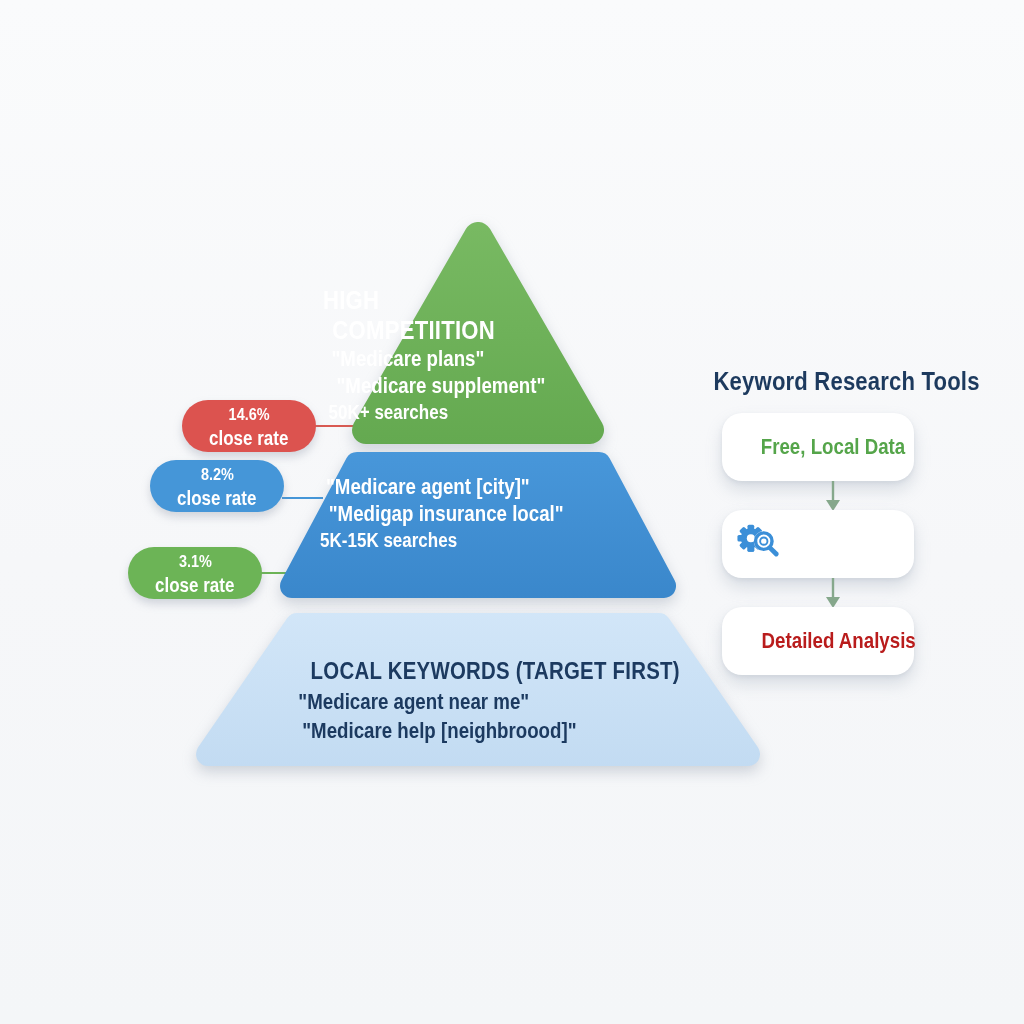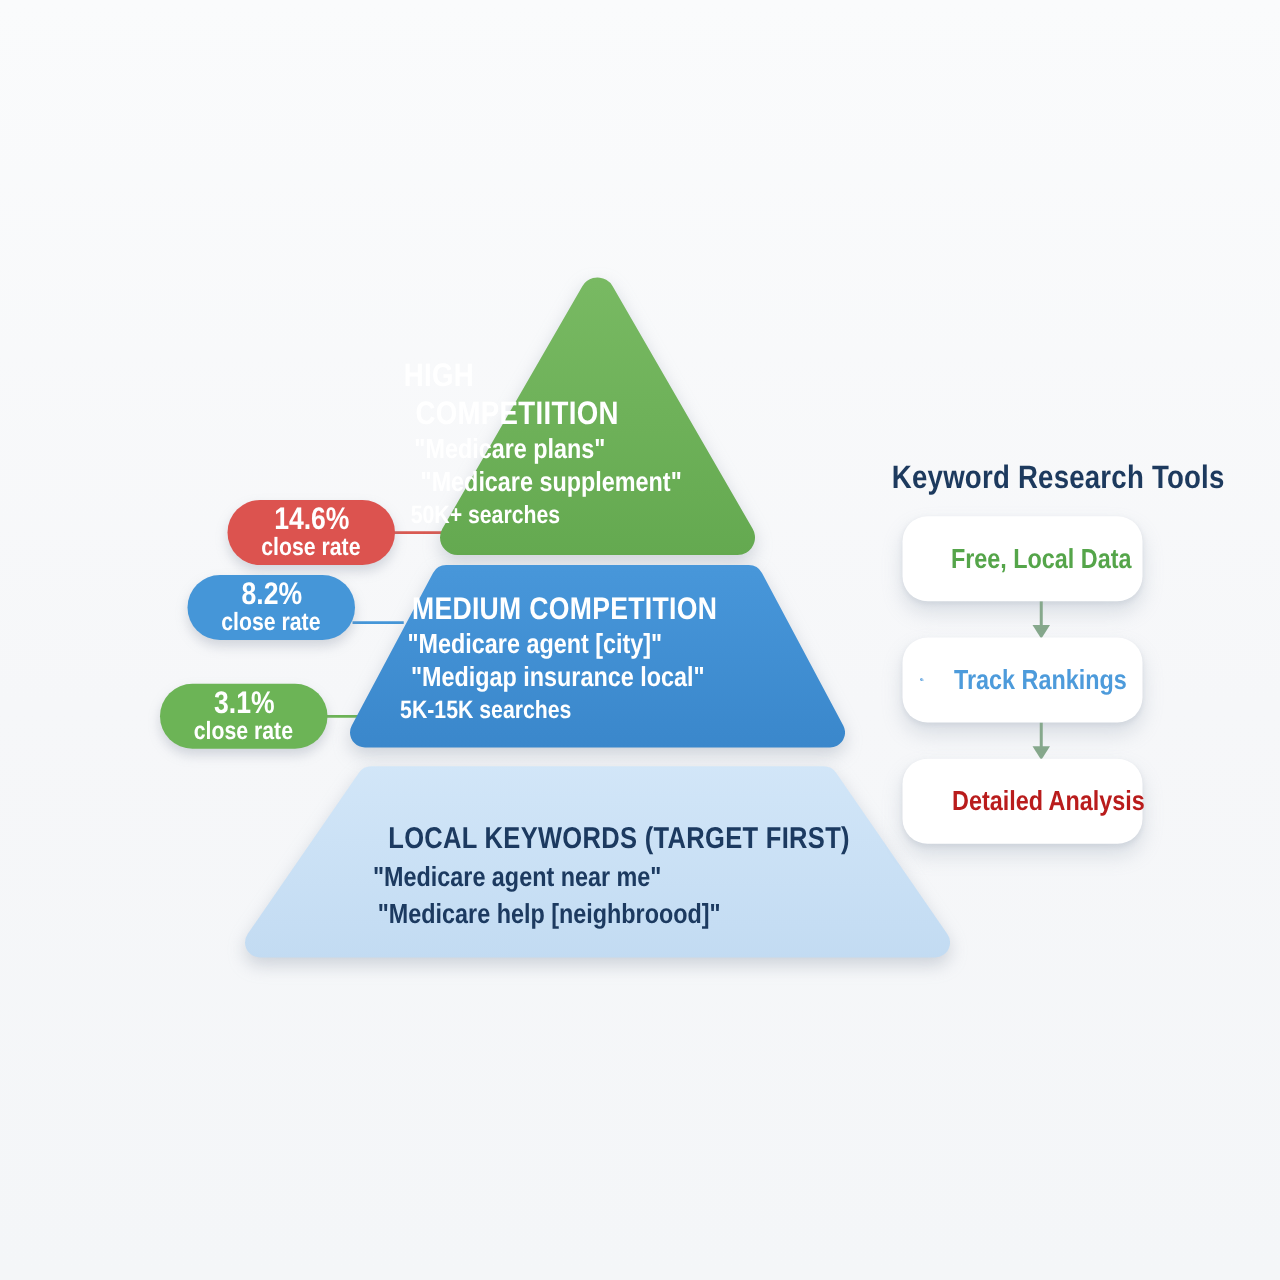--- a/index.html
+++ b/index.html
@@ -23,21 +23,21 @@
   #tier2-text{left:308px;top:473px;width:340px;}
   #tier3-text{left:278px;top:632px;width:400px;color:#1c3a60;margin-top:24px;}
   #tier2-text .t-big{font-size:25px;line-height:28px;}
   #tier3-text .t-big{font-size:24px;line-height:30px;transform-origin:50% 50%;}
   #tier3-text .t-kw{margin-top:2px;}
 
   .pill{
     position:absolute;width:134px;height:52px;border-radius:26px;color:#fff;
     text-align:center;box-shadow:0 5px 9px rgba(140,150,165,.35);
   }
-  .pill .rate{display:block;font-size:25px;font-weight:800;line-height:26px;margin-top:2px;}
+  .pill .rate{display:block;font-size:17px;font-weight:800;line-height:26px;margin-top:2px;}
   .pill .lbl{display:block;font-size:20px;font-weight:700;line-height:21px;}
   #pill-red{left:182px;top:400px;background:#dc534f;}
   #pill-blue{left:150px;top:460px;background:#4596d8;}
   #pill-green{left:128px;top:547px;background:#6cb456;}
 
   .tools-title{
     position:absolute;left:690px;top:366px;width:284px;text-align:center;
     font-size:26px;font-weight:800;color:#1d3a5e;letter-spacing:.2px;
   }
   .tool-card{
@@ -88,21 +88,20 @@
 
   <div class="tier-block" id="tier1-text">
     <div class="t-big"><span class="cond">HIGH</span></div>
     <div class="t-big"><span class="cond">COMPETIITION</span></div>
     <div class="t-kw"><span class="cond">"Medicare plans"</span></div>
     <div class="t-kw"><span class="cond">"Medicare supplement"</span></div>
     <div class="t-vol"><span class="cond">50K+ searches</span></div>
   </div>
 
   <div class="tier-block" id="tier2-text">
-    <div class="t-big"><span class="cond">MEDIUM COMPETITION</span></div>
     <div class="t-kw"><span class="cond">"Medicare agent [city]"</span></div>
     <div class="t-kw"><span class="cond">"Medigap insurance local"</span></div>
     <div class="t-vol"><span class="cond">5K-15K searches</span></div>
   </div>
 
   <div class="tier-block" id="tier3-text">
     <div class="t-big"><span class="cond">LOCAL KEYWORDS (TARGET FIRST)</span></div>
     <div class="t-kw"><span class="cond">"Medicare agent near me"</span></div>
     <div class="t-kw"><span class="cond">"Medicare help [neighbroood]"</span></div>
   </div>
@@ -158,21 +157,20 @@
         <rect x="12" y="4" width="7" height="7" rx="1.6" transform="rotate(270,15.5,18)"></rect>
         <rect x="12" y="4" width="7" height="7" rx="1.6" transform="rotate(315,15.5,18)"></rect>
         <circle cx="15.5" cy="18" r="10.5"></circle>
       </g>
       <circle cx="15.5" cy="18" r="4.2" fill="#ffffff"></circle>
       <circle cx="29" cy="21" r="10.5" fill="#ffffff"></circle>
       <circle cx="29" cy="21" r="8.6" fill="#ffffff" stroke="#3b8fd8" stroke-width="3.6"></circle>
       <circle cx="29" cy="21" r="3.8" fill="none" stroke="#3b8fd8" stroke-width="2"></circle>
       <line x1="35.5" y1="28" x2="42" y2="34.5" stroke="#3b8fd8" stroke-width="5" stroke-linecap="round"></line>
     </svg>
-    <span class="tool-label" id="tool-label-2"><span class="cond">Track Rankings</span></span>
   </div>
 
   <svg class="flow-arrow" id="flow-arrow-2" width="18" height="30" viewBox="0 0 18 30">
     <line x1="9" y1="0" x2="9" y2="20" stroke="#86a88c" stroke-width="2.4"></line>
     <path d="M2,19 L16,19 L9,30 Z" fill="#86a88c"></path>
   </svg>
 
   <div class="tool-card" id="tool-card-3">
     <svg width="46" height="46" viewBox="0 0 48 48">
       <text x="24" y="41" text-anchor="middle" font-family="Liberation Sans, sans-serif" font-size="48" font-weight="bold" fill="#e8742c">A</text>

